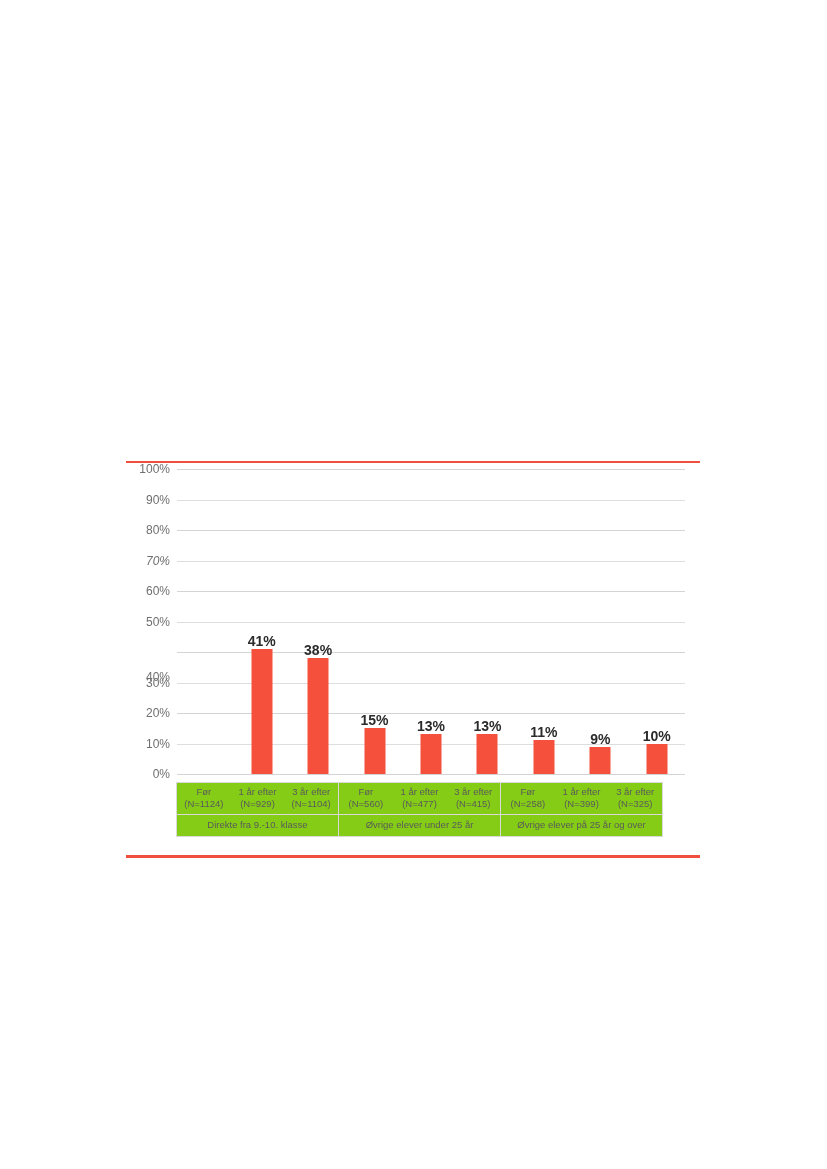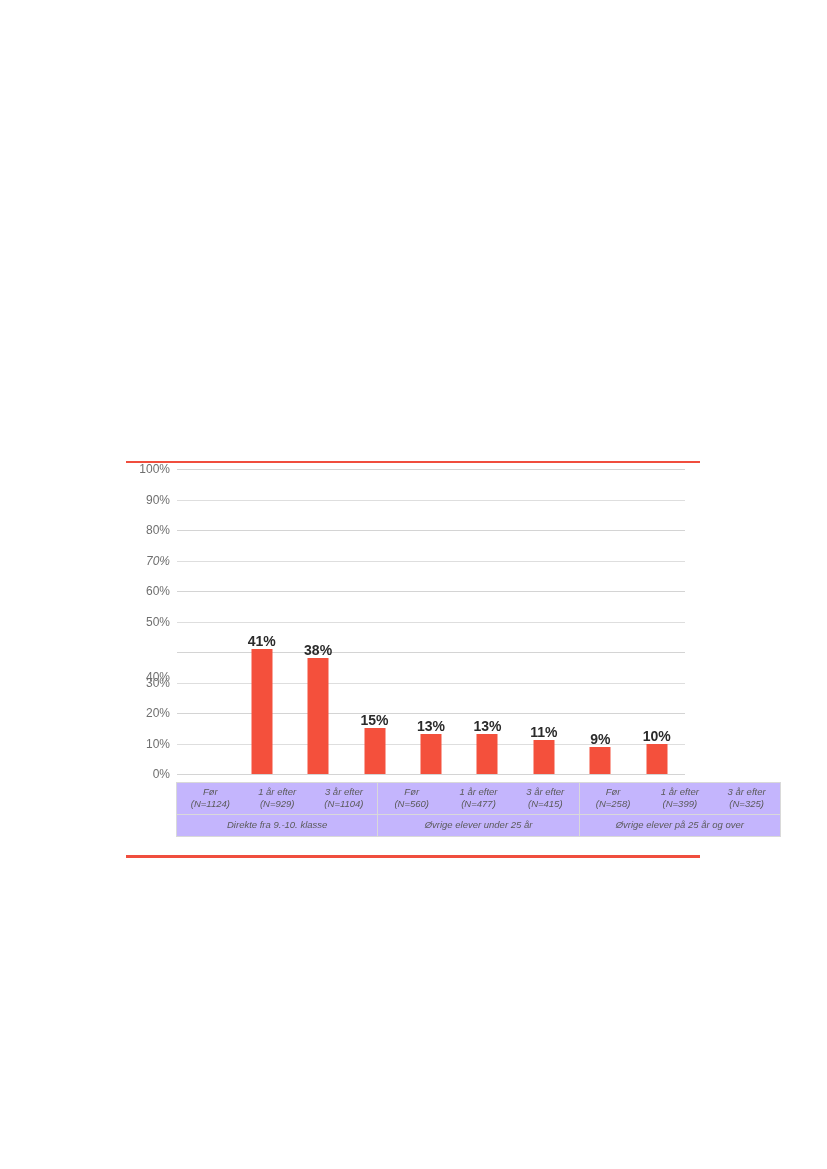--- a/index.html
+++ b/index.html
@@ -118,25 +118,24 @@
     color: #2b2b2b;
     white-space: nowrap;
     line-height: 10px;
   }
 
   
   #cat-table {
     position: absolute;
     left: 50px;
     top: 321px;
-    width: 605px;
+    width: 487px;
     border: 1px solid #d9d9d9;
     box-sizing: border-box;
-    background: #c4b5fd;
-    font-style: italic;
+    background: #84cc16;
   }
   .cat-row-groups {
     display: flex;
     width: 100%;
   }
   .cat-group {
     flex: 1 1 0;
     box-sizing: border-box;
   }
   .cat-group + .cat-group {

